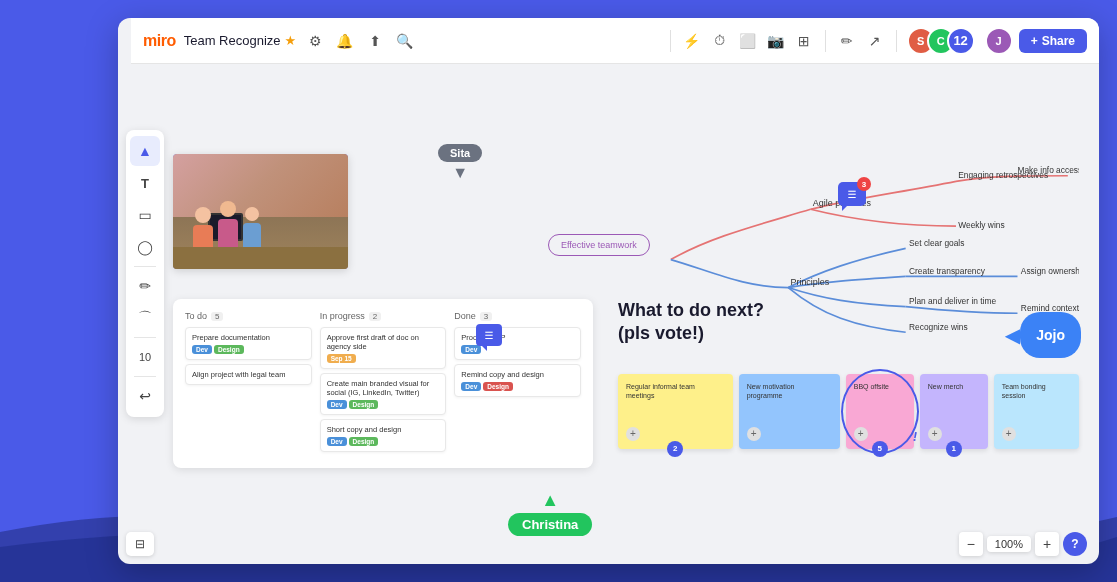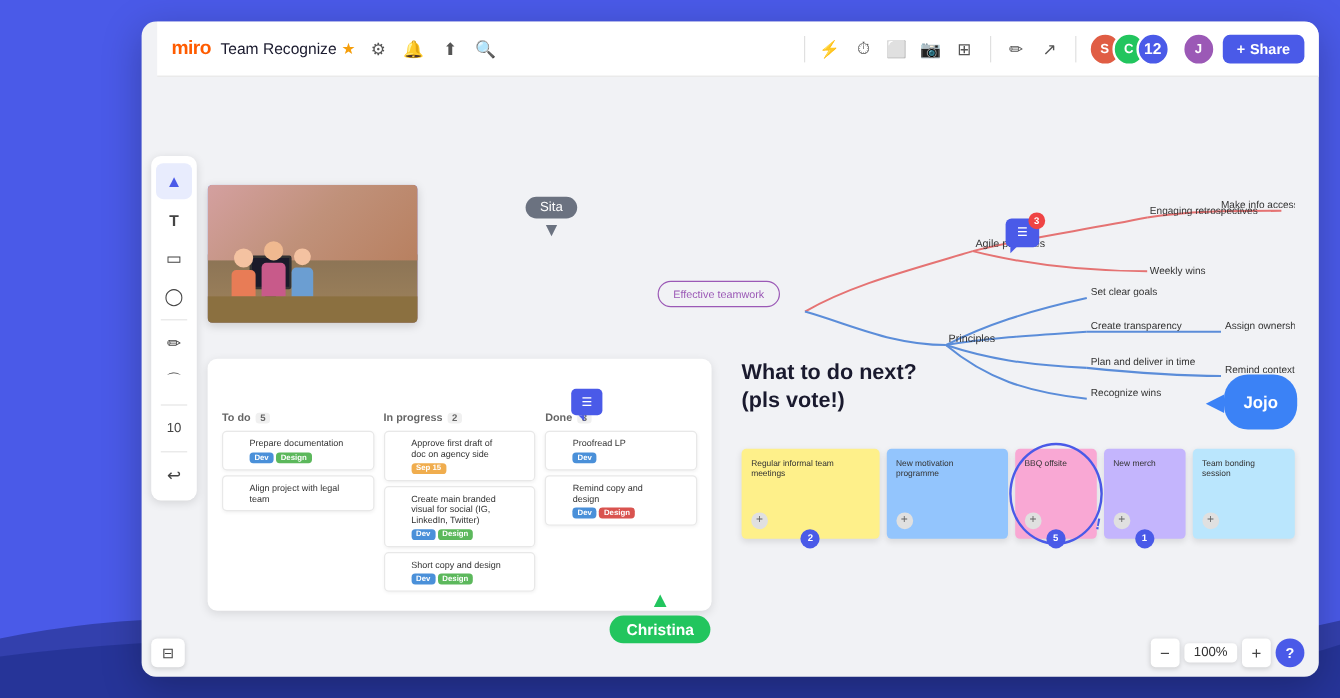--- a/index.html
+++ b/index.html
@@ -205,39 +205,38 @@
     }
     .kanban-columns {
       display: flex;
       gap: 8px;
     }
     .kanban-col {
       flex: 1;
     }
     .kanban-col-header {
       font-size: 9px;
-      font-weight: 700;
+      font-weight: 400;
       color: #666;
       margin-bottom: 6px;
       display: flex;
       align-items: center;
       gap: 4px;
-      margin-top: 32px;
     }
     .kanban-count {
       background: #f0f0f0;
       border-radius: 3px;
       padding: 0 4px;
       font-size: 8px;
     }
     .kanban-card {
       background: #fff;
       border: 1px solid #e8e8e8;
       border-radius: 4px;
-      padding: 5px 22px;
+      padding: 5px 6px;
       margin-bottom: 4px;
       font-size: 7.5px;
       color: #333;
       box-shadow: 0 1px 3px rgba(0,0,0,0.05);
     }
     .card-tags {
       display: flex;
       gap: 2px;
       margin-top: 3px;
       flex-wrap: wrap;
@@ -357,22 +356,21 @@
       flex-direction: column;
       align-items: center;
       gap: 2px;
     }
     .cursor-label-sita {
       background: #6b7280;
       color: #fff;
       border-radius: 20px;
       padding: 3px 12px;
       font-size: 11px;
-      font-weight: 400;
-      margin-top: 20px;
+      font-weight: 700;
     }
     .cursor-arrow-sita {
       color: #6b7280;
       font-size: 16px;
     }
 
     .cursor-christina {
       position: absolute;
       bottom: 28px;
       left: 390px;

